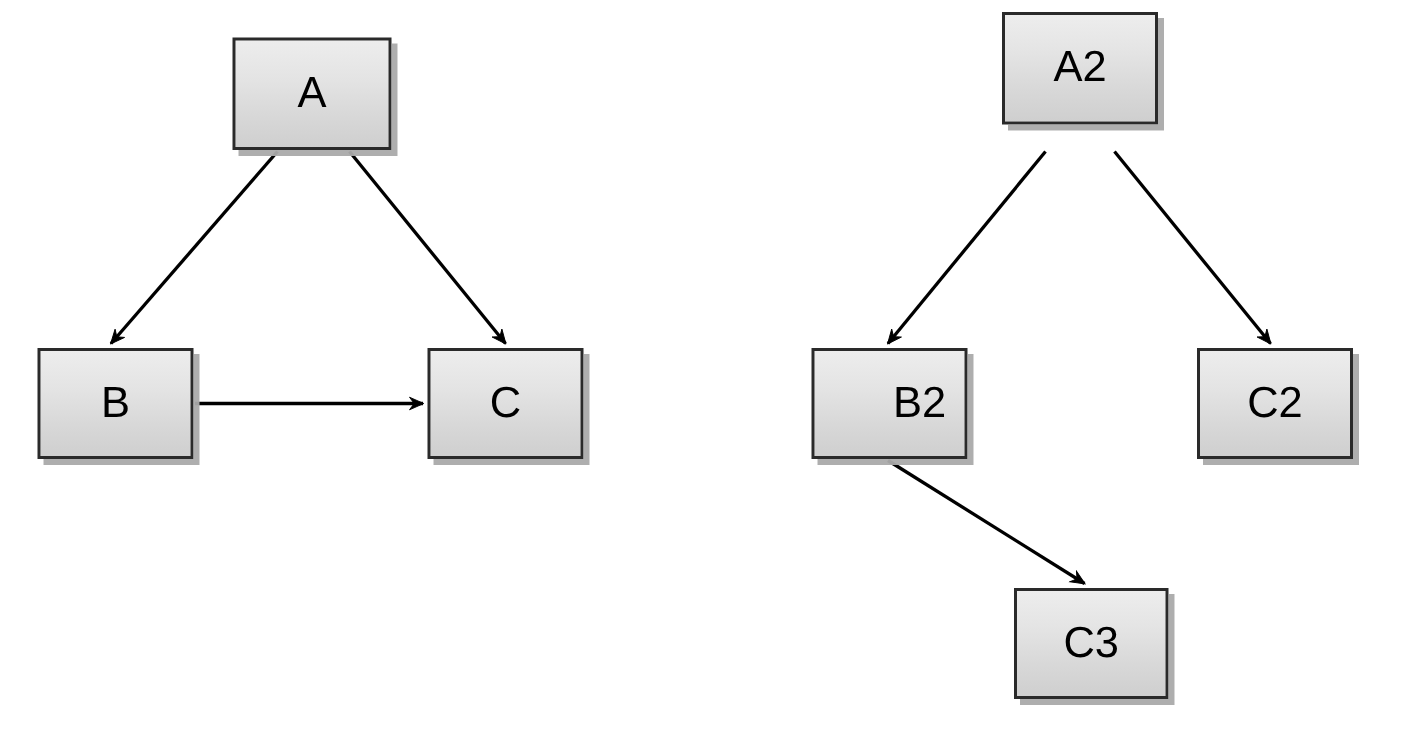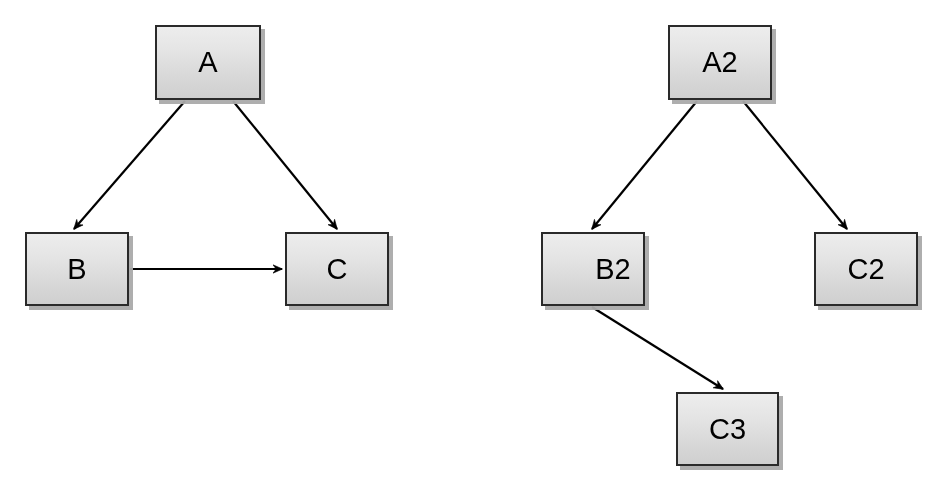--- a/index.html
+++ b/index.html
@@ -71,27 +71,27 @@
   <div id="nodes-group">
       <div class="node" style="left: 155px; top: 25px; width: 106px; height: 75px;">
         <span class="node-label">A</span>
       </div>
       <div class="node" style="left: 25px; top: 232px; width: 104px; height: 74px;">
         <span class="node-label">B</span>
       </div>
       <div class="node" style="left: 285px; top: 232px; width: 104px; height: 74px;">
         <span class="node-label">C</span>
       </div>
-      <div class="node" style="left: 668px; top: 25px; width: 104px; height: 75px;">
+      <div class="node" style="left: 668px; top: 8px; width: 104px; height: 75px;">
         <span class="node-label">A2</span>
       </div>
       <div class="node" style="left: 541px; top: 232px; width: 104px; height: 74px; padding-left: 40px;">
         <span class="node-label">B2</span>
       </div>
-      <div class="node" style="left: 798px; top: 232px; width: 104px; height: 74px; margin-left: 16px;">
+      <div class="node" style="left: 798px; top: 232px; width: 104px; height: 74px;">
         <span class="node-label">C2</span>
       </div>
       <div class="node" style="left: 676px; top: 392px; width: 103px; height: 74px; text-align: right;">
         <span class="node-label">C3</span>
       </div>
     </div>
 
 </div>
 
 </body></html>

